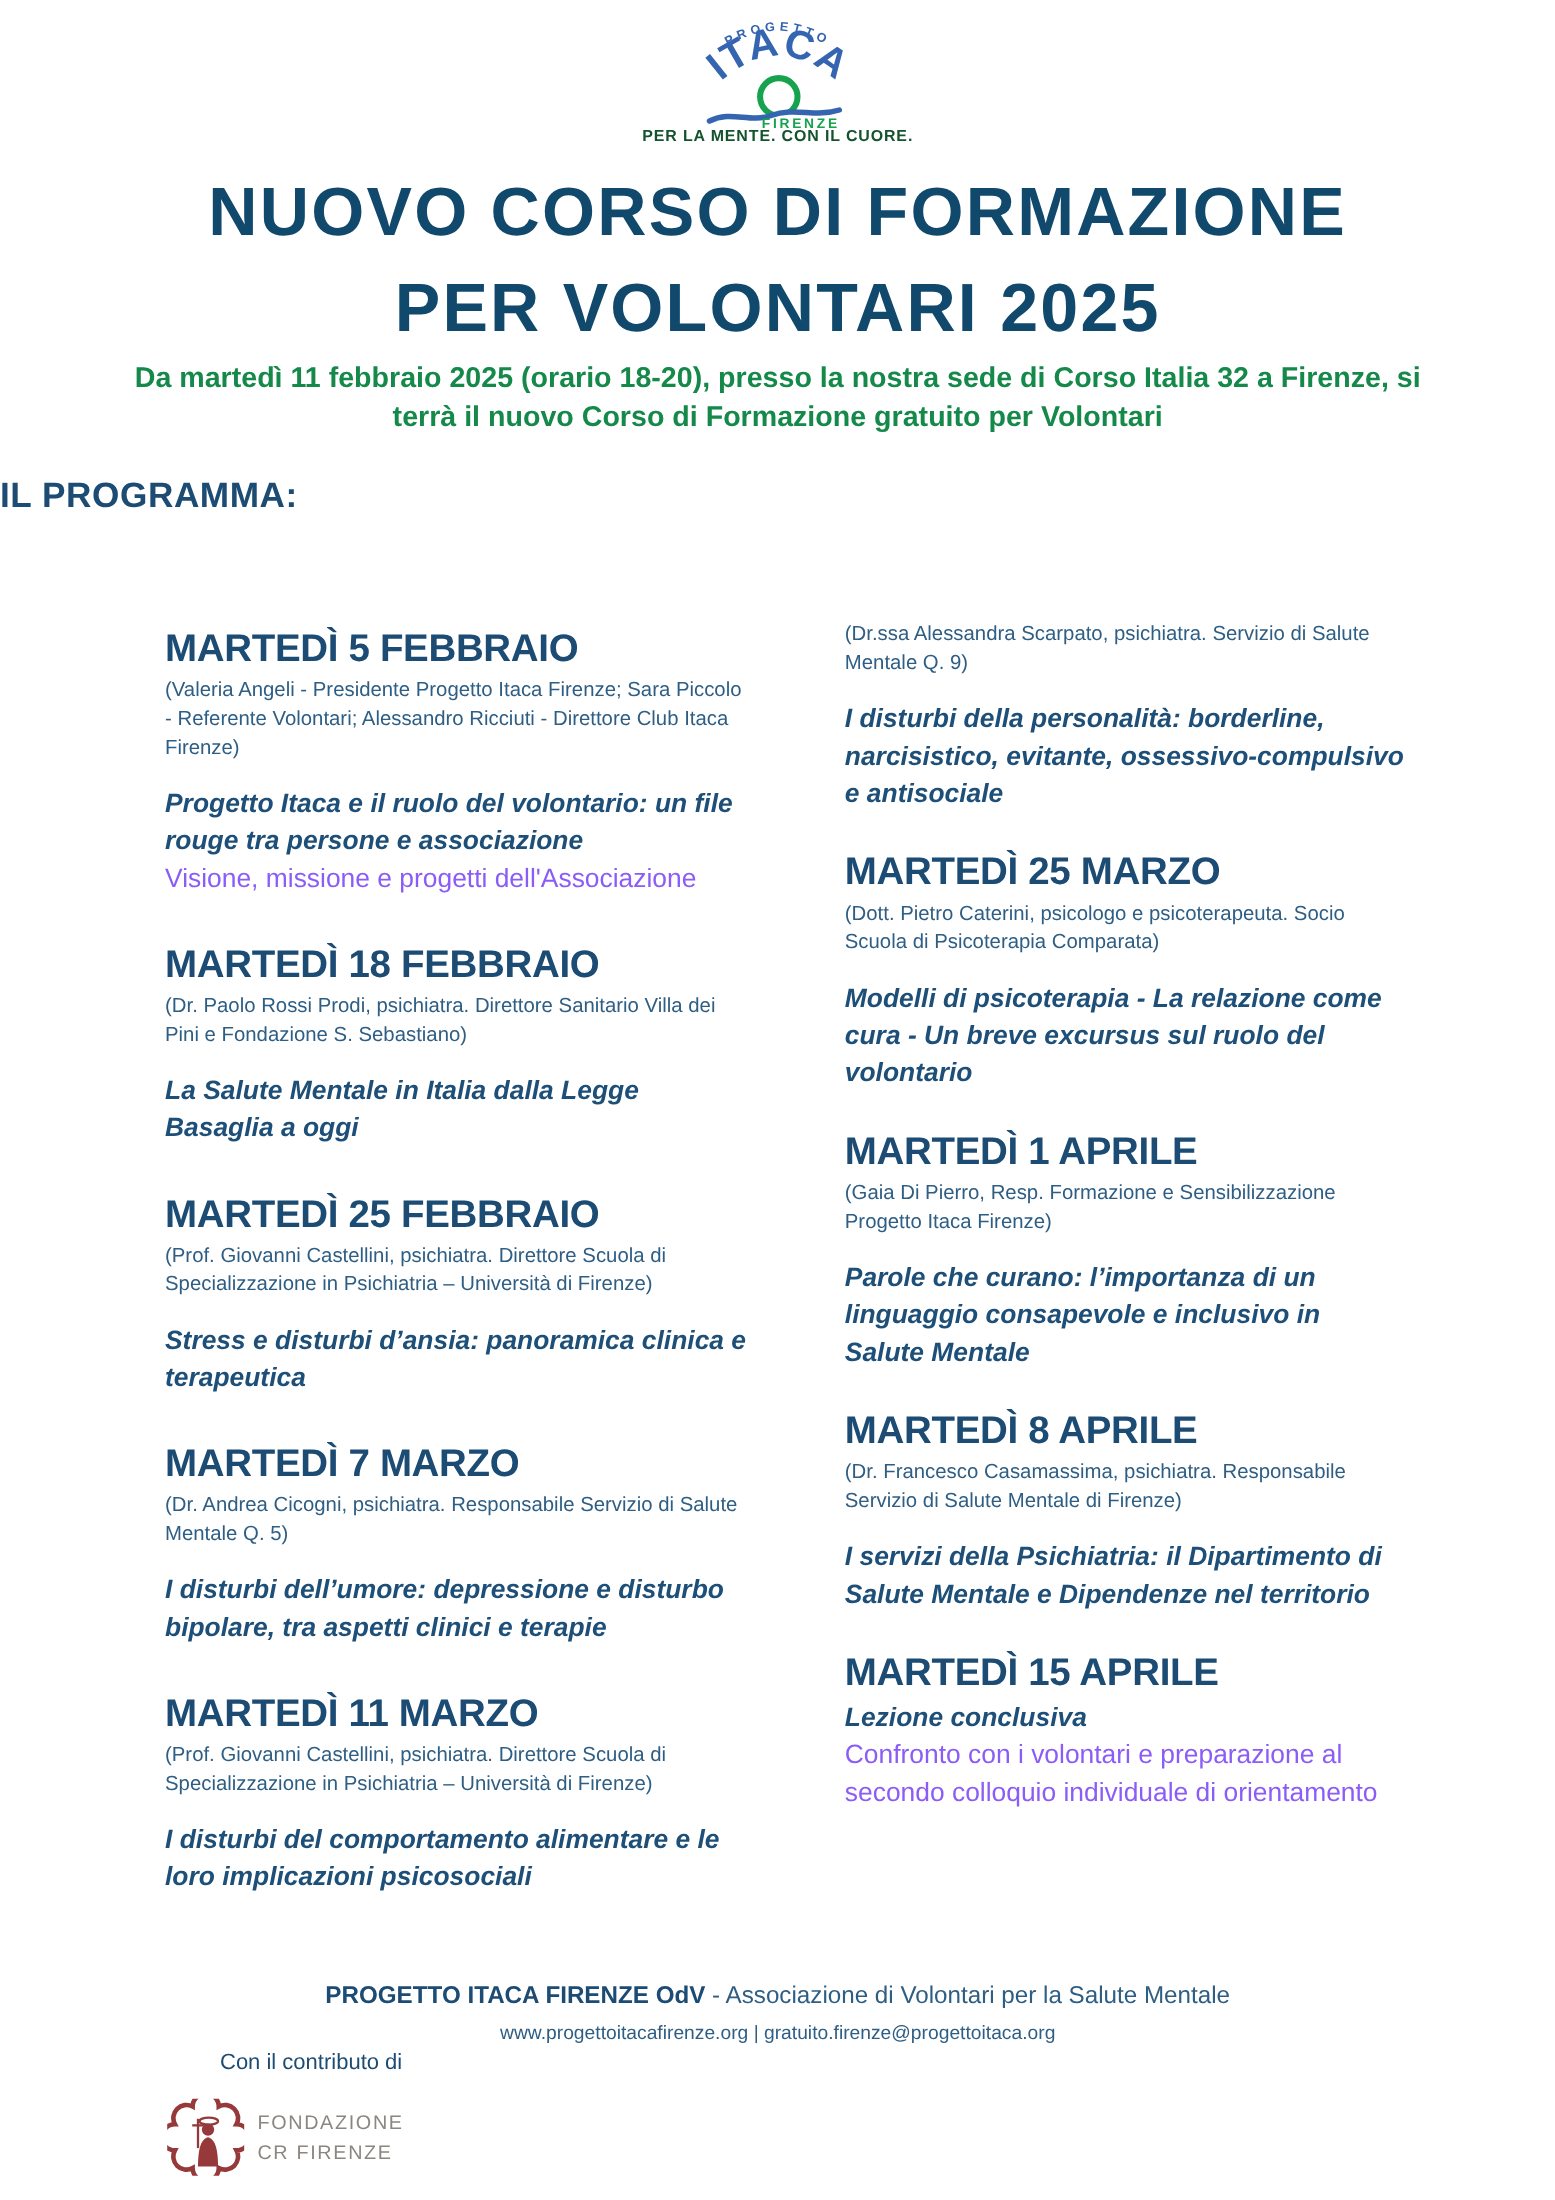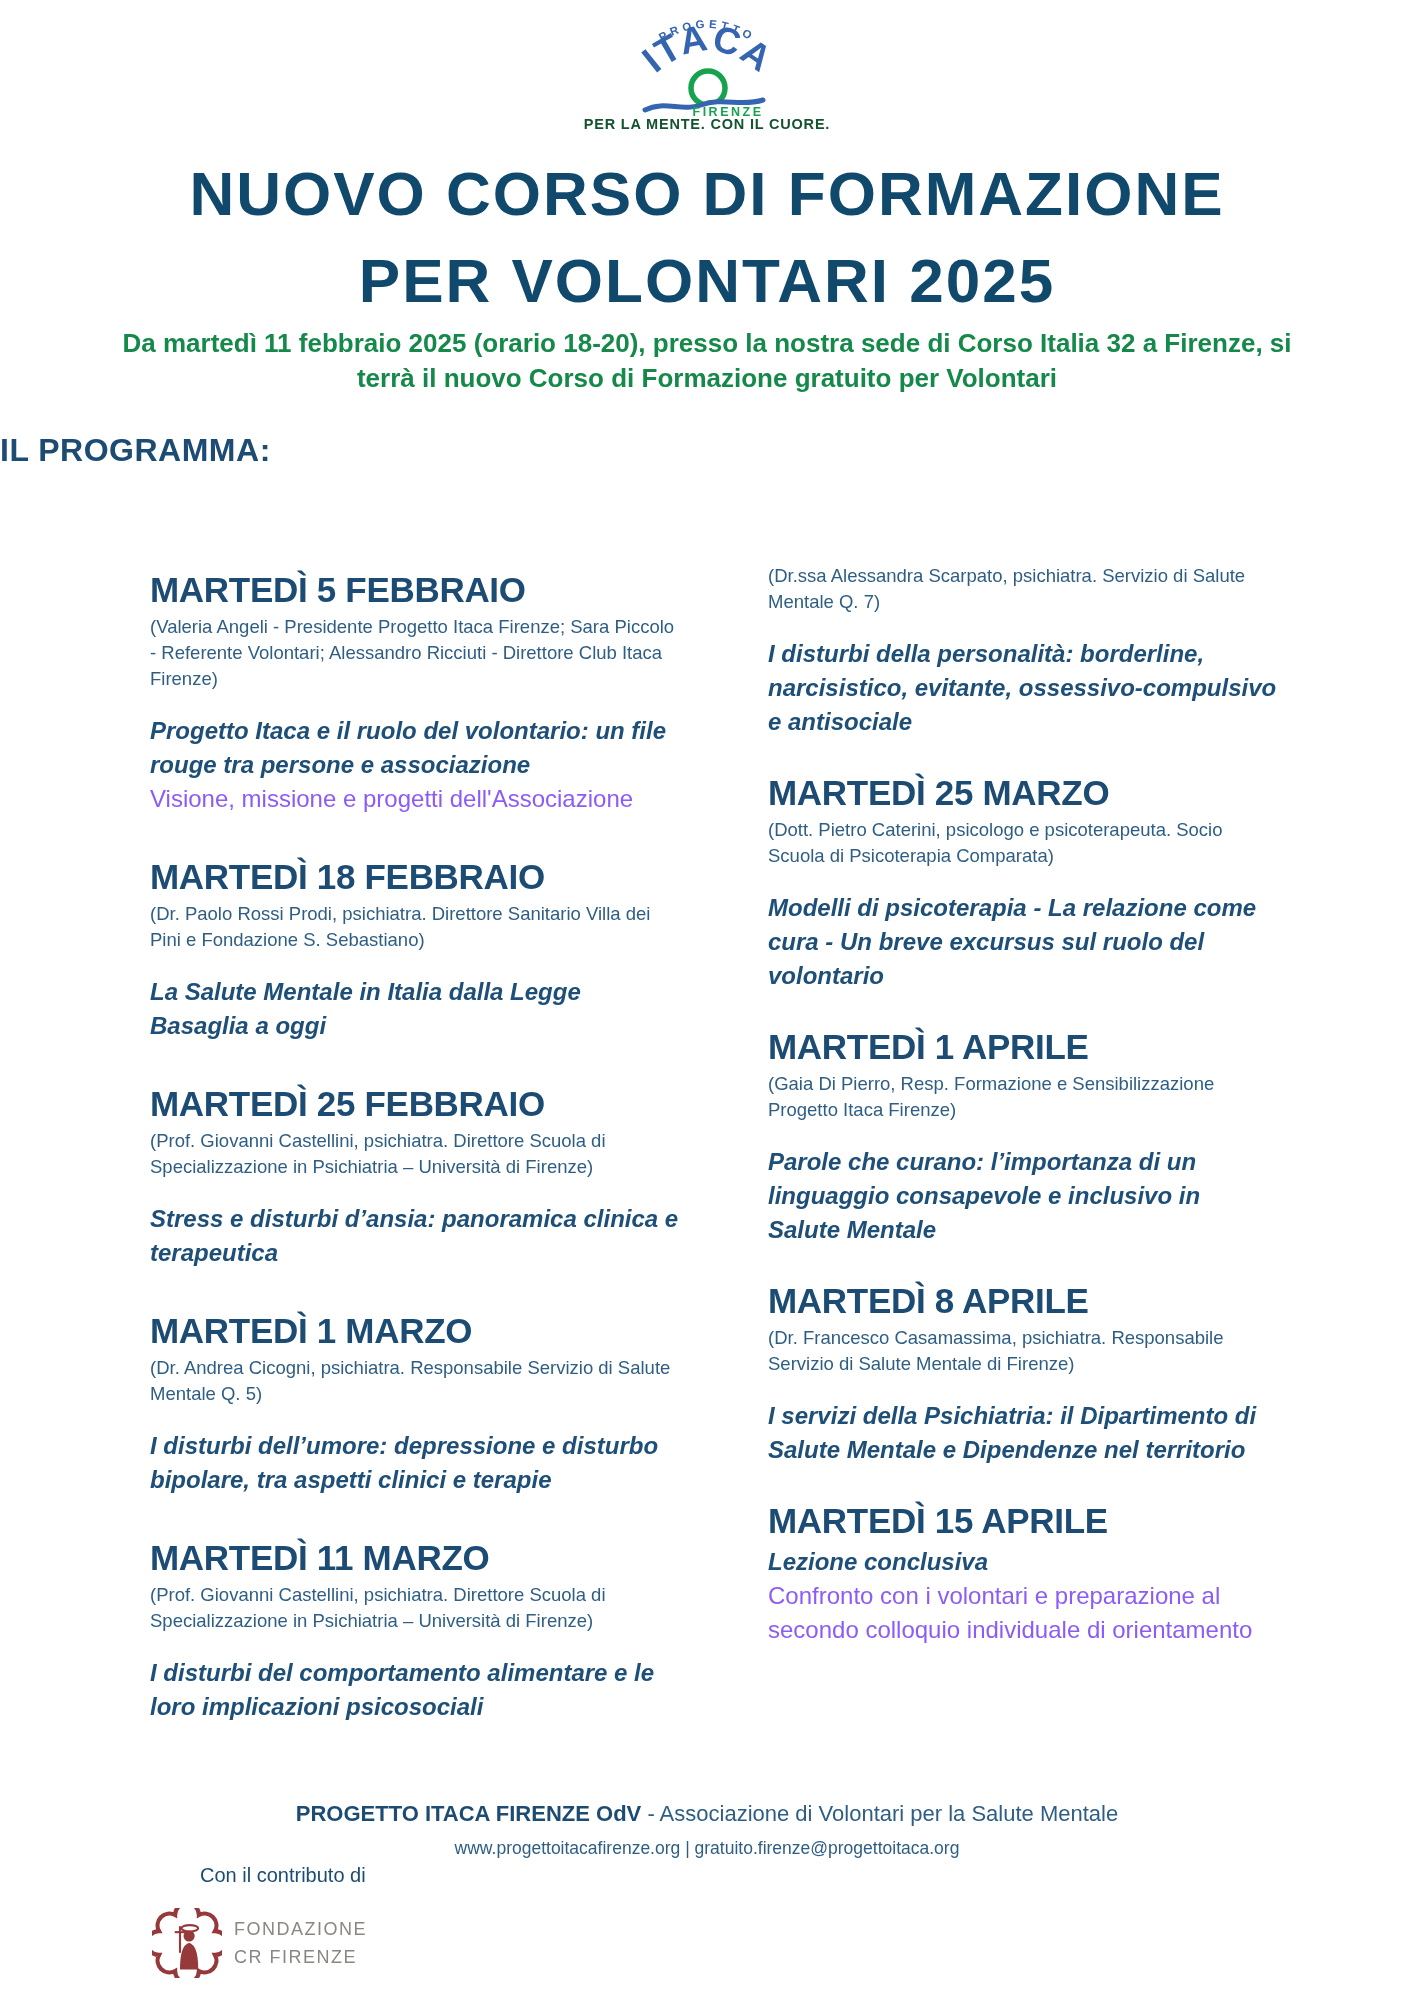--- a/index.html
+++ b/index.html
@@ -129,36 +129,36 @@
         <p class="s-topic">La Salute Mentale in Italia dalla Legge Basaglia a oggi</p>
 
       </article>
       <article class="session">
         <h3 class="s-heading">MARTEDÌ 25 FEBBRAIO</h3>
         <p class="s-speakers">(Prof. Giovanni Castellini, psichiatra. Direttore Scuola di Specializzazione in Psichiatria – Università di Firenze)</p>
         <p class="s-topic">Stress e disturbi d’ansia: panoramica clinica e terapeutica</p>
 
       </article>
       <article class="session">
-        <h3 class="s-heading">MARTEDÌ 1 MARZO</h3>
+        <h3 class="s-heading">MARTEDÌ 7 MARZO</h3>
         <p class="s-speakers">(Dr. Andrea Cicogni, psichiatra. Responsabile Servizio di Salute Mentale Q. 5)</p>
         <p class="s-topic">I disturbi dell’umore: depressione e disturbo bipolare, tra aspetti clinici e terapie</p>
 
       </article>
       <article class="session">
         <h3 class="s-heading">MARTEDÌ 11 MARZO</h3>
         <p class="s-speakers">(Prof. Giovanni Castellini, psichiatra. Direttore Scuola di Specializzazione in Psichiatria – Università di Firenze)</p>
         <p class="s-topic">I disturbi del comportamento alimentare e le loro implicazioni psicosociali</p>
 
       </article>
     </div>
 
     <div class="col col-right">
       <article class="session">
-        <p class="s-speakers">(Dr.ssa Alessandra Scarpato, psichiatra. Servizio di Salute Mentale Q. 7)</p>
+        <p class="s-speakers">(Dr.ssa Alessandra Scarpato, psichiatra. Servizio di Salute Mentale Q. 9)</p>
         <p class="s-topic">I disturbi della personalità: borderline, narcisistico, evitante, ossessivo-compulsivo e antisociale</p>
 
       </article>
       <article class="session">
         <h3 class="s-heading">MARTEDÌ 25 MARZO</h3>
         <p class="s-speakers">(Dott. Pietro Caterini, psicologo e psicoterapeuta. Socio Scuola di Psicoterapia Comparata)</p>
         <p class="s-topic">Modelli di psicoterapia - La relazione come cura - Un breve excursus sul ruolo del volontario</p>
 
       </article>
       <article class="session">

